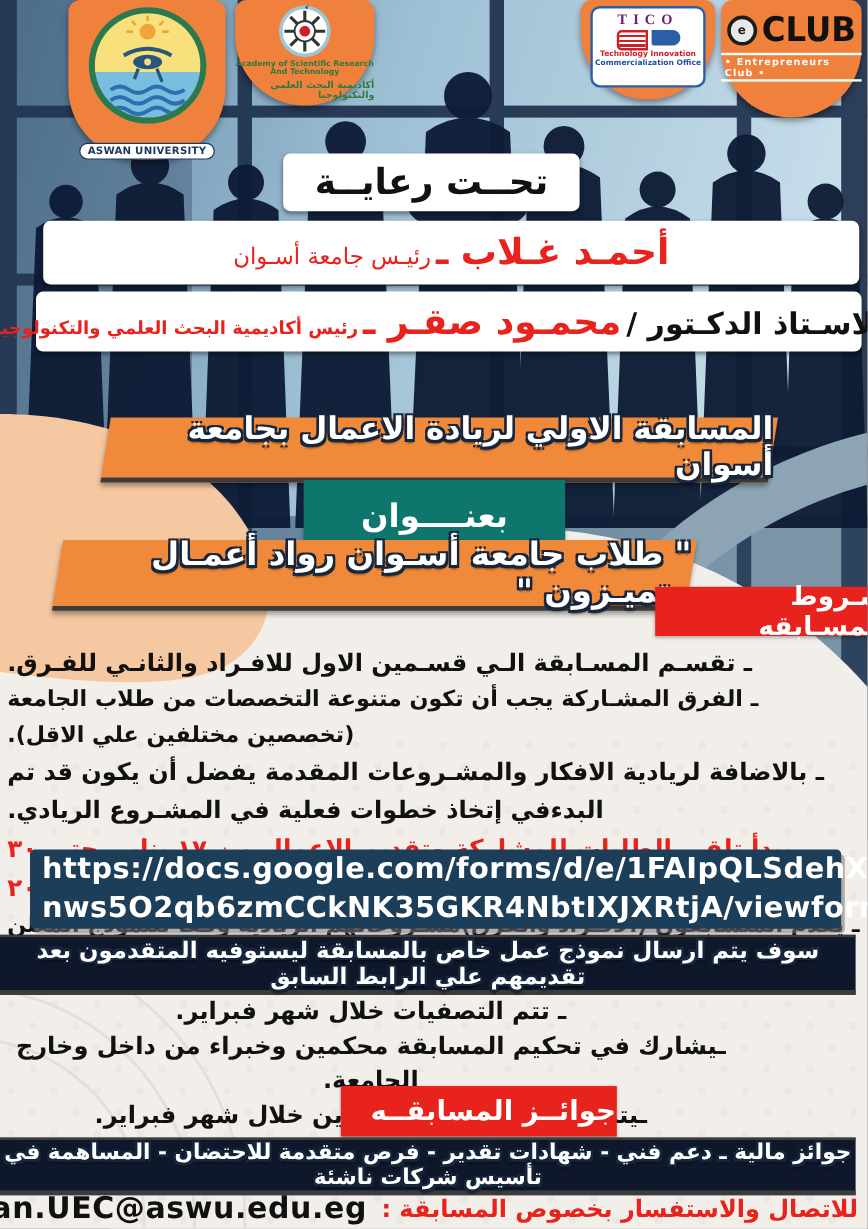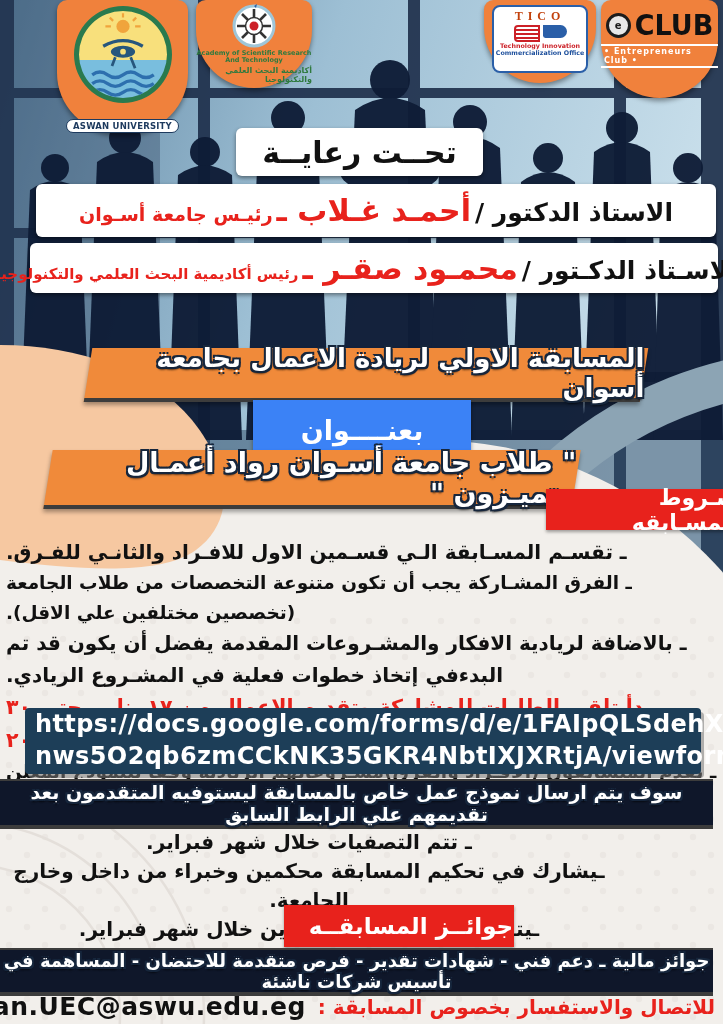--- a/index.html
+++ b/index.html
@@ -17,21 +17,21 @@
              background:linear-gradient(#f8e07c 0 56%,#79bede 56% 100%);overflow:hidden;position:relative;}
   .au-circle svg{position:absolute;inset:0;}
   .au-label{margin-top:16px;background:#fff;border:1px solid #1d3a5e;border-radius:8px;
             color:#1d3a5e;font-size:8.5px;font-weight:bold;padding:1px 6px;letter-spacing:.2px;}
   .badge-asrt{left:196px;width:116px;height:84px;padding-top:4px;}
   .asrt-text{color:#2f7a3f;font-weight:bold;text-align:right;line-height:1.15;}
   .asrt-l1{font-size:6.5px;} .asrt-l2{font-size:6.5px;} .asrt-l3{font-size:8px;margin-top:1px;}
   .badge-tico{left:484px;width:112px;height:78px;padding-top:5px;}
   .tico-box{background:#fff;border:2px solid #2a5fa8;border-radius:8px;width:92px;height:62px;
             display:flex;flex-direction:column;align-items:center;padding-top:2px;}
-  .tico-acronym{color:#c2410c;font-weight:bold;font-size:12px;letter-spacing:5px;
+  .tico-acronym{color:#701a75;font-weight:bold;font-size:12px;letter-spacing:5px;
                 font-family:"Liberation Serif",serif;}
   .tico-hands{display:flex;gap:3px;margin:1px 0;}
   .tico-hand-l{width:22px;height:13px;border:2px solid #cc2027;border-radius:4px 0 0 4px;
                background:repeating-linear-gradient(#fff 0 2px,#cc2027 2px 4px);}
   .tico-hand-r{width:24px;height:13px;background:#2a5fa8;border-radius:0 8px 8px 3px;}
   .tico-l1{color:#cc2027;font-size:6.3px;font-weight:bold;line-height:1.1;}
   .tico-l2{color:#1d4f9c;font-size:6.3px;font-weight:bold;line-height:1.1;}
   .badge-club{left:601px;width:117px;height:88px;padding-top:10px;}
   .club-row{display:flex;align-items:center;gap:4px;}
   .club-icon{width:19px;height:19px;border:3px solid #1c1c1c;border-radius:50%;background:#e8e8e8;
@@ -43,30 +43,30 @@
   .abs{position:absolute;z-index:2;}
   .rtl{direction:rtl;}
   .white-strip{background:#fff;border-radius:6px;box-shadow:0 2px 4px rgba(0,0,0,.45);
                display:flex;align-items:center;justify-content:center;}
   .patronage-heading{left:236px;top:128px;width:247px;height:48px;font-size:30px;font-weight:bold;color:#111;}
   .sponsor1{left:36px;top:184px;width:680px;height:53px;}
   .sponsor2{left:30px;top:243px;width:688px;height:50px;}
   .sponsor-line{direction:rtl;white-space:nowrap;display:flex;align-items:baseline;gap:4px;}
   .sp-title{color:#111;font-weight:bold;font-size:25px;}
   .sp-name{color:#e8221c;font-weight:bold;font-size:30px;}
-  .sp-role1{color:#e8221c;font-weight:bold;font-size:19px;}
+  .sp-role1{color:#e8221c;font-weight:normal;font-size:19px;}
   .sp-role2{color:#e8221c;font-weight:bold;font-size:15px;}
   .outline-dark{text-shadow:-2px -2px 0 #16263c,2px -2px 0 #16263c,-2px 2px 0 #16263c,2px 2px 0 #16263c,0 3px 2px rgba(0,0,0,.6);}
   .intro-line{left:0;top:298px;width:723px;text-align:center;color:#fff;font-size:27px;font-weight:bold;}
   .orange-band{background:#f08a3a;border-bottom:4px solid #3c3c3c;transform:skewX(-9deg);
                display:flex;align-items:center;justify-content:center;box-shadow:0 3px 4px rgba(0,0,0,.35);}
   .orange-band>span{transform:skewX(9deg);color:#fff;font-weight:bold;}
   .competition-band{left:88px;top:348px;width:556px;height:50px;}
   .competition-band>span{font-size:26px;}
-  .titled-box{left:253px;top:400px;width:218px;height:60px;background:#3b82f6;color:#fff;
+  .titled-box{left:253px;top:400px;width:218px;height:60px;background:#0f766e;color:#fff;
               font-size:27px;font-weight:bold;display:flex;align-items:center;justify-content:center;
               box-shadow:0 2px 4px rgba(0,0,0,.4);}
   .slogan-band{left:48px;top:450px;width:528px;height:55px;}
   .slogan-band>span{font-size:27px;}
   .red-box{background:#e8221c;color:#fff;font-weight:bold;display:flex;align-items:center;
            justify-content:center;box-shadow:0 2px 3px rgba(0,0,0,.35);padding-left:24px;}
   .conditions-heading{left:546px;top:489px;width:168px;height:41px;font-size:22px;}
   .conditions-list{right:6px;left:6px;top:536px;direction:rtl;text-align:left;color:#111;}
   .cond-item{font-weight:bold;line-height:1.6;}
   .cond-1{font-size:20px;} .cond-2{font-size:18.5px;} .cond-3{font-size:20px;}
@@ -219,21 +219,20 @@
       <span class="club-icon">e</span>
       <span class="club-acronym">CLUB</span>
     </div>
     <div class="club-sub">• Entrepreneurs Club •</div>
   </div>
 
   <div class="abs white-strip patronage-heading rtl">تحــت رعايــة</div>
 
   <div class="abs white-strip sponsor1">
     <div class="sponsor-line">
-      <span class="sp-title">الاستاذ الدكتور /</span>
       <span class="sp-name">أحمـد غـلاب ـ</span>
       <span class="sp-role1">رئيـس جامعة أسـوان</span>
     </div>
   </div>
 
   <div class="abs white-strip sponsor2">
     <div class="sponsor-line">
       <span class="sp-title">والاسـتاذ الدكـتور /</span>
       <span class="sp-name">محمـود صقـر ـ</span>
       <span class="sp-role2">رئيس أكاديمية البحث العلمي والتكنولوجيا</span>

